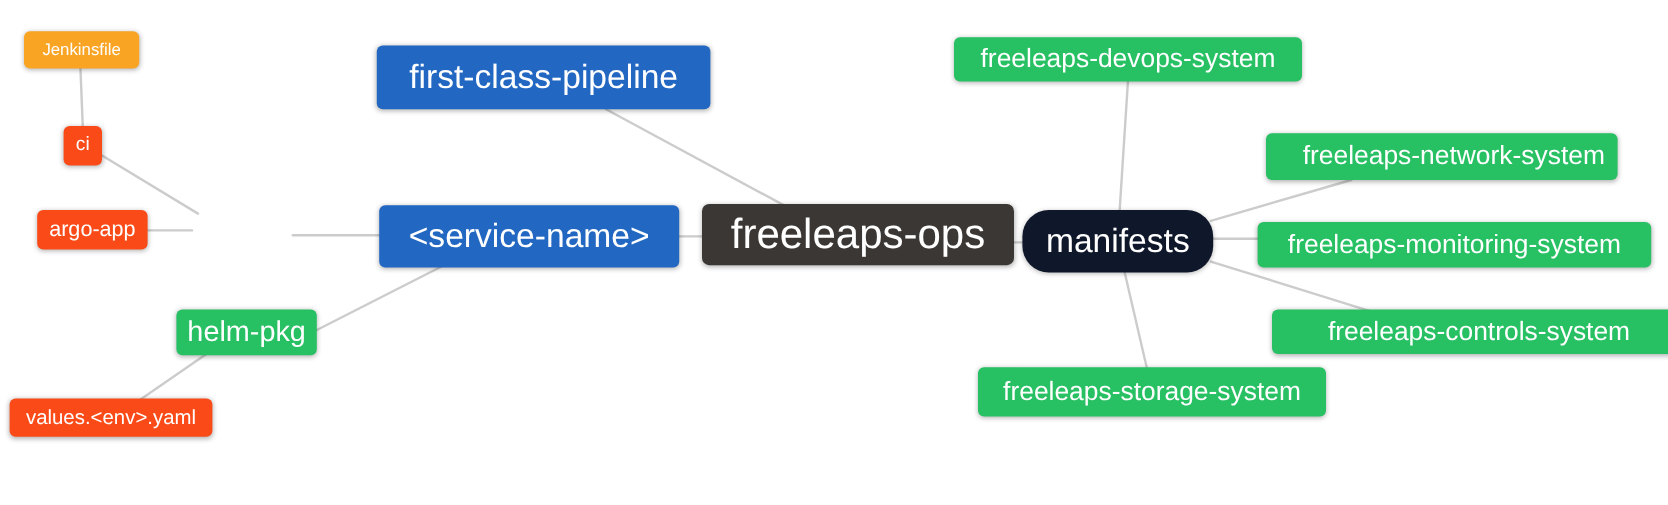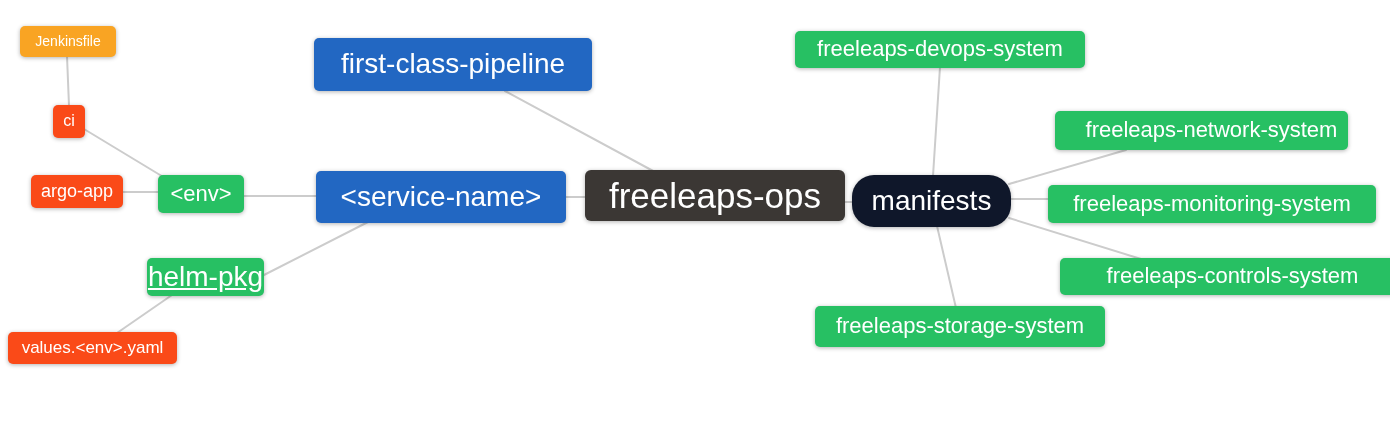--- a/index.html
+++ b/index.html
@@ -50,37 +50,34 @@
   </div>
 
   <div class="node" style="left: 316px; top: 171px; width: 250px; height: 52px; font-size: 28px; background-color: rgb(34, 103, 194);">
     <span class="lbl">&lt;service-name&gt;</span>
   </div>
 
   <div class="node" style="left: 314px; top: 38px; width: 278px; height: 53px; font-size: 28px; background-color: rgb(34, 103, 194);">
     <span class="lbl">first-class-pipeline</span>
   </div>
 
-  <div class="node" style="left: 158px; top: 175px; width: 86px; height: 38px; font-size: 22px; background-color: rgb(39, 192, 99);">
-    <span class="lbl">&lt;env&gt;</span>
-  </div>
 
   <div class="node" style="left: 53px; top: 105px; width: 32px; height: 33px; font-size: 16px; background-color: rgb(250, 74, 24);">
     <span class="lbl">ci</span>
   </div>
 
   <div class="node" style="left: 20px; top: 26px; width: 96px; height: 31px; font-size: 14px; background-color: rgb(249, 164, 35);">
     <span class="lbl">Jenkinsfile</span>
   </div>
 
   <div class="node" style="left: 31px; top: 175px; width: 92px; height: 33px; font-size: 18px; background-color: rgb(250, 74, 24);">
     <span class="lbl">argo-app</span>
   </div>
 
-  <div class="node" style="left: 147px; top: 258px; width: 117px; height: 38px; font-size: 28px; background-color: rgb(39, 192, 99); text-decoration: underline;">
+  <div class="node" style="left: 147px; top: 258px; width: 117px; height: 38px; font-size: 24px; background-color: rgb(39, 192, 99);">
     <span class="lbl">helm-pkg</span>
   </div>
 
   <div class="node" style="left: 8px; top: 332px; width: 169px; height: 32px; font-size: 17px; background-color: rgb(250, 74, 24);">
     <span class="lbl">values.&lt;env&gt;.yaml</span>
   </div>
 
   <div class="node" style="left: 852px; top: 175px; width: 159px; height: 52px; font-size: 28px; background-color: #0f172a; border-radius: 22px;">
     <span class="lbl">manifests</span>
   </div>

